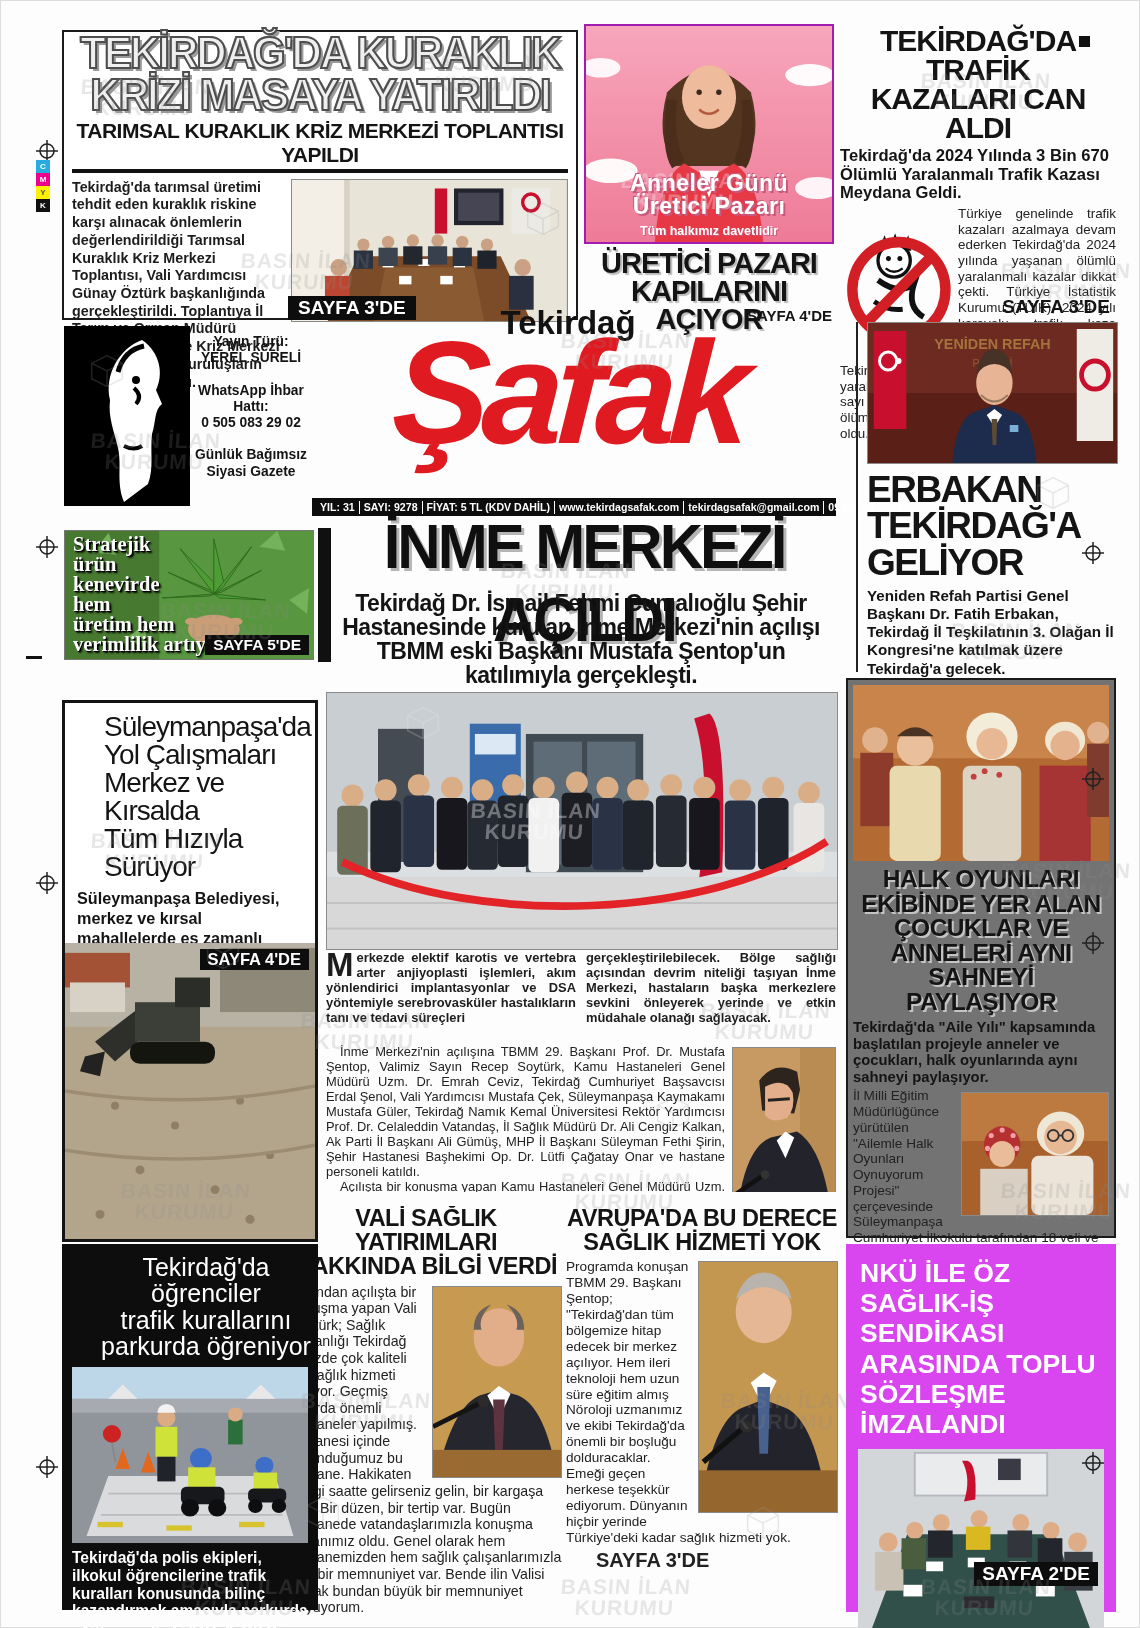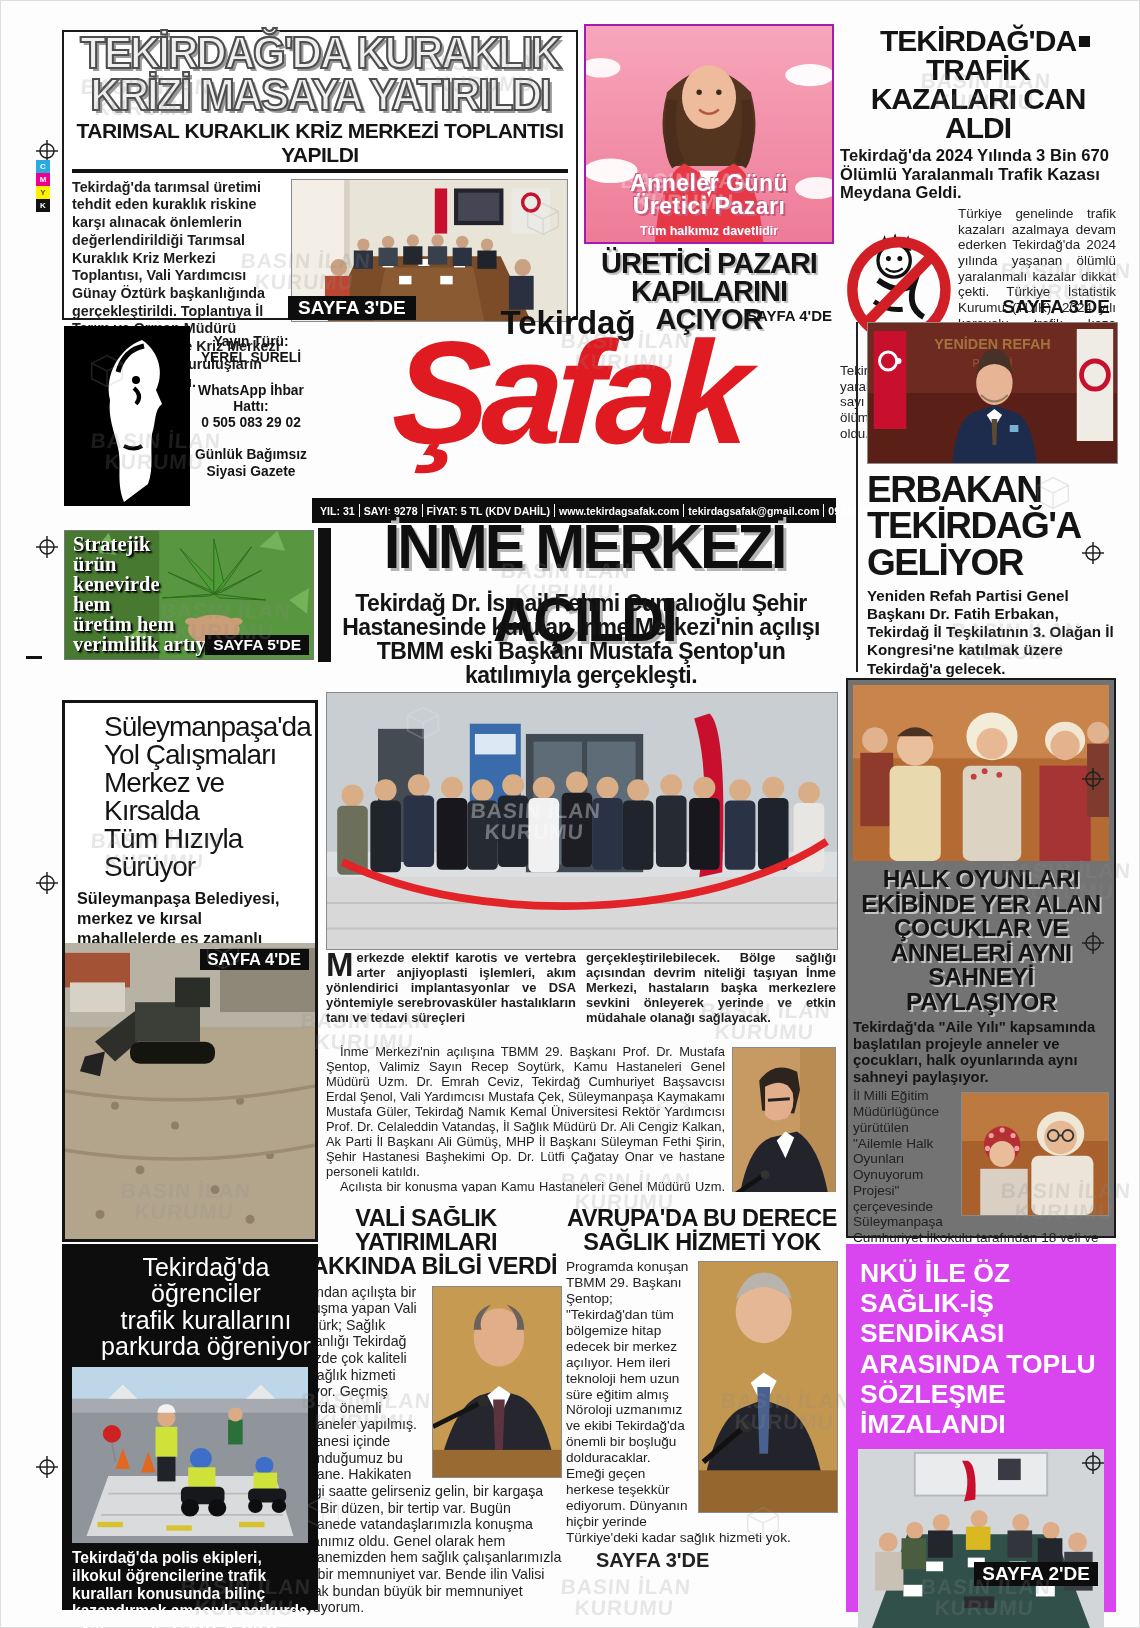--- a/index.html
+++ b/index.html
@@ -49,21 +49,21 @@
   #gfx-traffic{float:left;width:114px;height:146px;margin:2px 4px 0 0;}
   .traffic-ref{position:absolute;right:6px;bottom:0;font-size:19px;font-weight:900;}
 
   
   #masthead-ataturk{left:64px;top:326px;width:126px;height:180px;background:#000;overflow:hidden;}
   #masthead-info{left:188px;top:334px;width:126px;text-align:center;font-size:13.8px;font-weight:900;line-height:1.18;}
   .mi-gap{height:16px;}
   #masthead-logo{left:318px;top:304px;width:500px;text-align:center;}
   .logo-top{display:block;font-size:33px;font-weight:900;color:#121212;margin-bottom:-18px;position:relative;z-index:2;}
   .logo-main{display:block;font-size:146px;font-weight:900;font-style:italic;color:#e01a21;line-height:.95;letter-spacing:-8px;transform:skewX(-3deg);}
-  #masthead-infobar{left:312px;top:498px;width:524px;height:25px;background:#0d0d0d;color:#fff;display:flex;align-items:center;
+  #masthead-infobar{left:312px;top:498px;width:524px;height:18px;background:#0d0d0d;color:#fff;display:flex;align-items:center;
     justify-content:space-between;padding:4px 8px;box-sizing:border-box;font-size:10.6px;font-weight:700;white-space:nowrap;}
   .ib-sep{width:1px;height:13px;background:#fff;margin:0 4px;flex:0 0 auto;}
 
   
   #col-erbakan{left:856px;top:322px;width:260px;height:350px;border-left:2px solid #222;padding-left:9px;box-sizing:border-box;}
   #ph-erbakan{width:100%;height:140px;}
   .erbakan-head{font-size:37px;font-weight:900;line-height:.98;letter-spacing:-1.5px;margin-top:8px;}
   .erbakan-body{font-size:15.2px;font-weight:700;line-height:1.2;margin-top:6px;}
   .erbakan-ref{text-align:right;font-size:19px;font-weight:900;margin-top:2px;}
 

